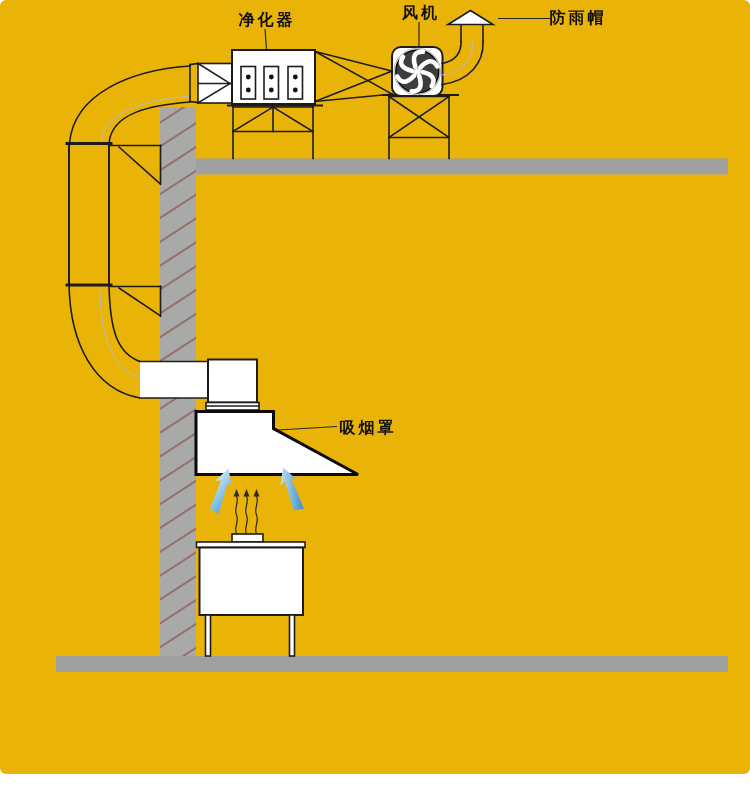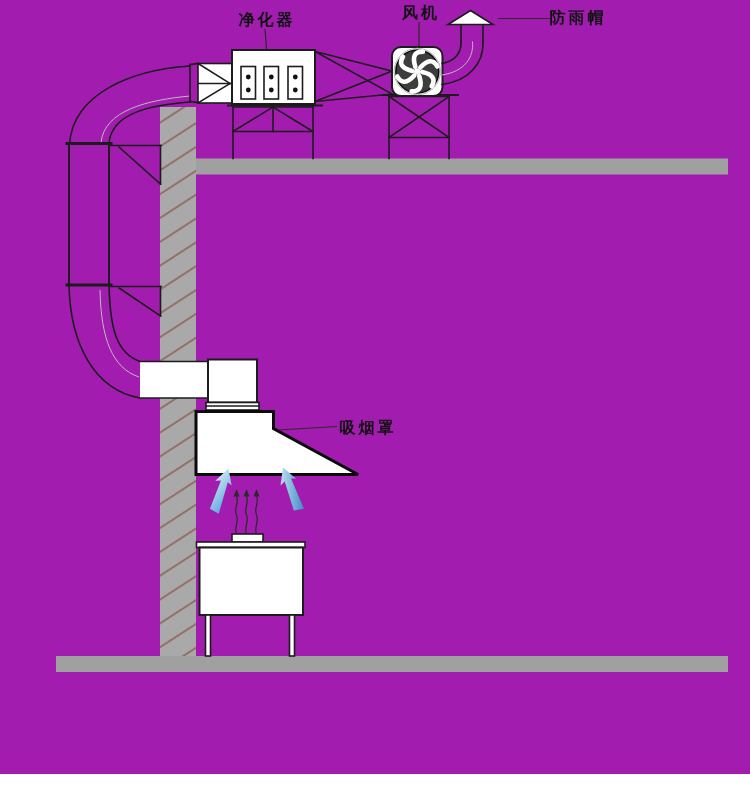--- a/index.html
+++ b/index.html
@@ -1,17 +1,17 @@
 <!DOCTYPE html>
 <html><head>
 <meta charset="utf-8">
 <style>
   html,body{margin:0;padding:0;background:#fff;}
-  #stage{position:relative;width:750px;height:774px;background:#a21caf;overflow:hidden;
-         font-family:"DejaVu Sans",sans-serif;}
+  #stage{position:relative;width:750px;height:774px;background:#eab308;overflow:hidden;
+         font-family:"DejaVu Sans",sans-serif;border-radius:6px;}
   svg{position:absolute;left:0;top:0;}
   .ln{stroke:#1c1c1c;stroke-width:1.6;fill:none;stroke-linecap:square;}
   .ln2{stroke:#1c1c1c;stroke-width:2;fill:none;stroke-linecap:square;}
   .thick{stroke:#1c1c1c;stroke-width:3;fill:none;stroke-linecap:square;}
   .thin{stroke:#2b2b2b;stroke-width:1.2;fill:none;}
   .whitefill{fill:#ffffff;}
   .lbl{font:bold 16px "DejaVu Sans",sans-serif;letter-spacing:3px;fill:#111;}
 </style>
 </head>
 <body>

